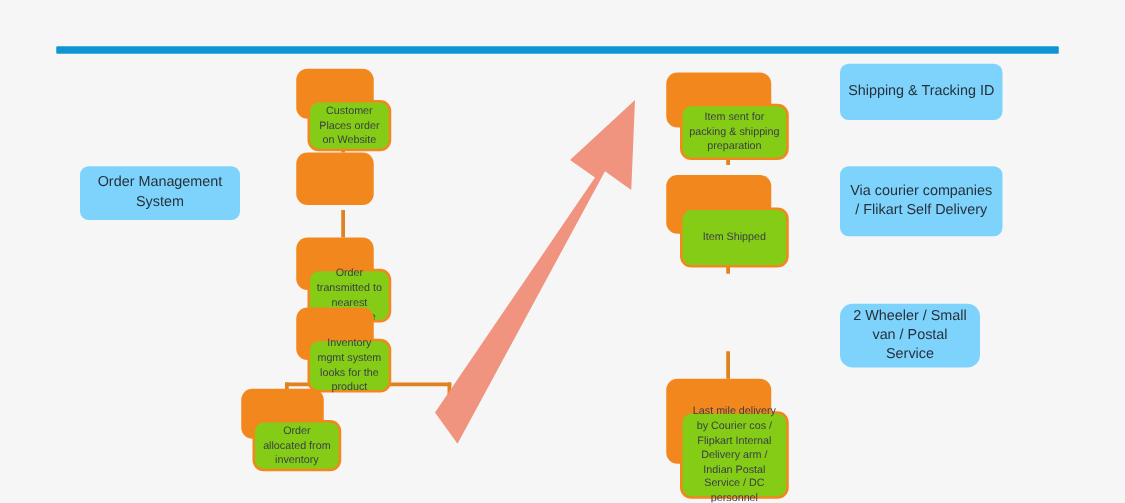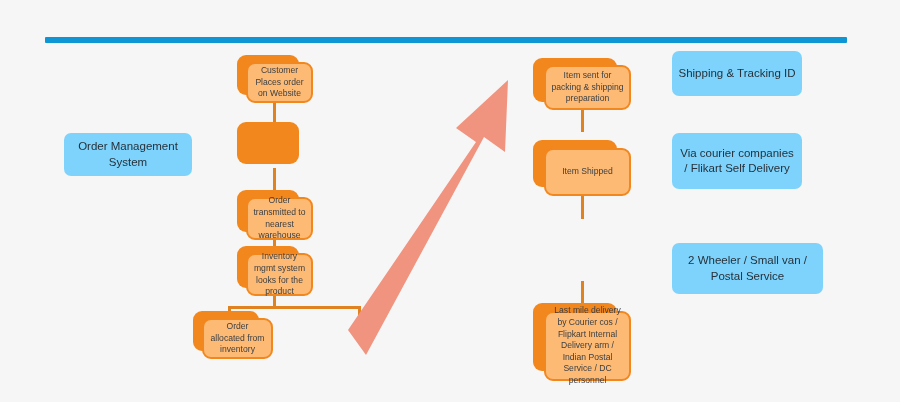--- a/index.html
+++ b/index.html
@@ -33,30 +33,31 @@
 
   
   .node{position:absolute;}
   .node .back{
     position:absolute;left:0;top:0;
     background:#f2871e;
     border-radius:9px;
   }
   .node .front{
     position:absolute;
-    background:#fdba74;
+    background:#84cc16;
     border:2.2px solid #f2871e;
     border-radius:9px;
     box-sizing:border-box;
     display:flex;align-items:center;justify-content:center;
     text-align:center;
     color:#3a3f45;
     font-size:8.6px;
     line-height:1.35;
     padding:3px 5px;
+    margin-top:18px;
   }
 
   
   .conn-v{position:absolute;background:#e0821f;width:2.6px;}
   .conn-h{position:absolute;background:#e0821f;height:2.6px;}
 
   
   .big-arrow{position:absolute;left:348px;top:80px;width:180px;height:275px;}
 </style>
 </head>
@@ -66,21 +67,21 @@
 
   <div class="top-rule"></div>
 
   <div class="blue-label" style="left:64px;top:133px;width:128px;height:43px;">Order Management System</div>
 
 
   <div class="blue-label" style="left:672px;top:51px;width:130px;height:45px;">Shipping &amp; Tracking ID</div>
 
   <div class="blue-label" style="left:672px;top:133px;width:130px;height:56px;">Via courier companies / Flikart Self Delivery</div>
 
-  <div class="blue-label" style="left:672px;top:243px;width:151px;height:51px;">2 Wheeler / Small van / Postal Service</div>
+  <div class="blue-label" style="left:672px;top:243px;width:112px;height:51px;border-radius:10px;">2 Wheeler / Small van / Postal Service</div>
 
   <div class="conn-v" style="left:273px;top:100px;height:22px;"></div>
   <div class="conn-v" style="left:273px;top:168px;height:22px;"></div>
   <div class="conn-v" style="left:273px;top:236px;height:22px;"></div>
 
   <div class="conn-v" style="left:273px;top:288px;height:20px;"></div>
   <div class="conn-h" style="left:228px;top:306px;width:133px;"></div>
   <div class="conn-v" style="left:228px;top:306px;height:12px;"></div>
   <div class="conn-v" style="left:358px;top:306px;height:12px;"></div>
 

